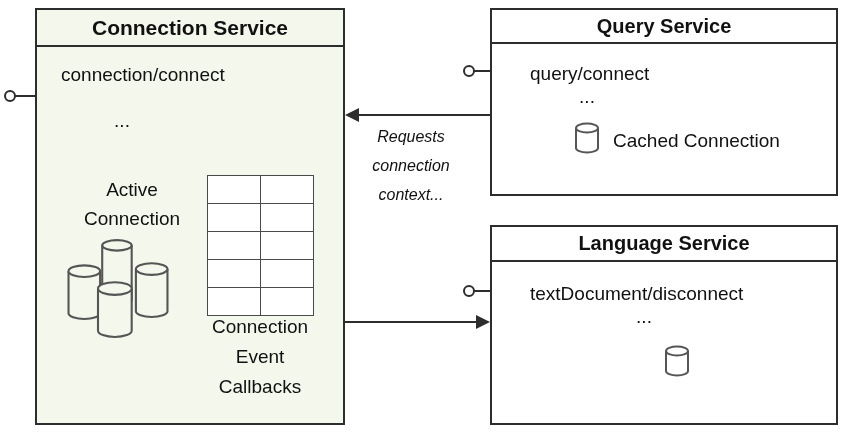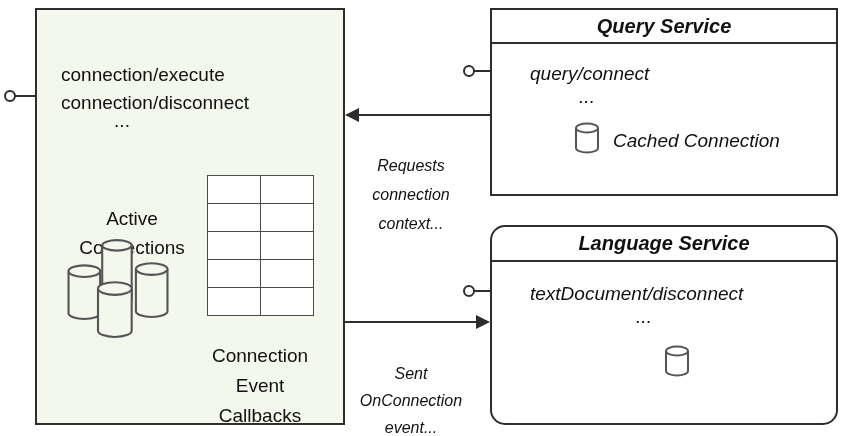--- a/index.html
+++ b/index.html
@@ -9,28 +9,28 @@
     --icon-stroke:#555555;
     --text:#111111;
   }
   *{margin:0;padding:0;box-sizing:border-box;}
   html,body{background:#ffffff;font-family:"Liberation Sans",sans-serif;color:var(--text);}
   .canvas{position:relative;width:846px;height:436px;background:#ffffff;overflow:hidden;}
 
   .box{position:absolute;border:2px solid var(--border);}
   .box-header{position:absolute;left:0;top:0;width:100%;border-bottom:2px solid var(--border);
     text-align:center;font-weight:bold;font-size:20px;display:flex;align-items:center;justify-content:center;}
-  .pre{white-space:pre-line;margin-top:29px;}
+  .pre{white-space:pre-line;}
 
   .conn-box{left:35px;top:8px;width:310px;height:417px;background:var(--connection-bg);}
   .conn-box .box-header{height:37px;font-size:21px;}
-  .svc-box{background:var(--service-bg);font-style:italic;}
+  .svc-box{background:var(--service-bg);}
   .query-box{left:490px;top:8px;width:348px;height:188px;}
   .query-box .box-header{height:34px;}
-  .lang-box{left:490px;top:225px;width:348px;height:200px;border-radius:15px;}
+  .lang-box{left:490px;top:225px;width:348px;height:200px;}
   .lang-box .box-header{height:35px;}
 
   .txt{position:absolute;font-size:19px;line-height:28px;}
   .ellipsis-line{position:absolute;font-size:19px;line-height:22px;text-align:center;}
 
   .active-label{position:absolute;left:10px;top:165px;width:170px;text-align:center;
     font-size:19px;line-height:29px;}
   .callbacks-label{position:absolute;left:150px;top:302px;width:146px;text-align:center;
     font-size:19px;line-height:30px;}
 
@@ -57,26 +57,26 @@
     justify-content:center;gap:13px;}
   .icon-row .row-label{font-size:19px;line-height:26px;}
   .cyl-svg{color:var(--icon-stroke);flex:0 0 auto;}
 </style>
 </head>
 <body>
 
 <div class="canvas">
 
   <div class="box conn-box">
-    <div class="txt" style="left:24px;top:51px">connection/execute</div>
-    <div class="txt" style="left:24px;top:79px">connection/disconnect</div>
+    <div class="box-header">Connection Service</div>
+    <div class="txt" style="left:24px;top:51px">connection/connect</div>
     <div class="ellipsis-line" style="left:24px;top:100px;width:122px">...</div>
 
     <div class="active-label pre">Active
-Connections</div>
+Connection</div>
 
     <svg class="cluster-svg" width="112" height="100" viewBox="0 0 102 95">
       <g fill="#f4f8ec" stroke="currentColor" stroke-width="2">
 
         <path d="M36 7 v52 a14 5 0 0 0 28 0 v-52"></path>
         <ellipse cx="50" cy="7" rx="14" ry="5"></ellipse>
 
         <path d="M4 31.5 v40 a15 5.5 0 0 0 30 0 v-40"></path>
         <ellipse cx="19" cy="31.5" rx="15" ry="5.5"></ellipse>
 
@@ -145,17 +145,14 @@
   <div class="lolli-circle" style="left:463px;top:285px"></div>
 
   <div class="arrow-line" style="left:357px;top:114px;width:133px"></div>
   <div class="arrow-head left" style="left:345px;top:108px"></div>
   <div class="arrow-label pre" style="left:352px;top:122px;width:118px;line-height:29px">Requests
 connection
 context...</div>
 
   <div class="arrow-line" style="left:345px;top:321px;width:133px"></div>
   <div class="arrow-head right" style="left:476px;top:315px"></div>
-  <div class="arrow-label pre" style="left:352px;top:331px;width:118px;line-height:27px">Sent
-OnConnection
-event...</div>
 
 </div>
 
 </body></html>

